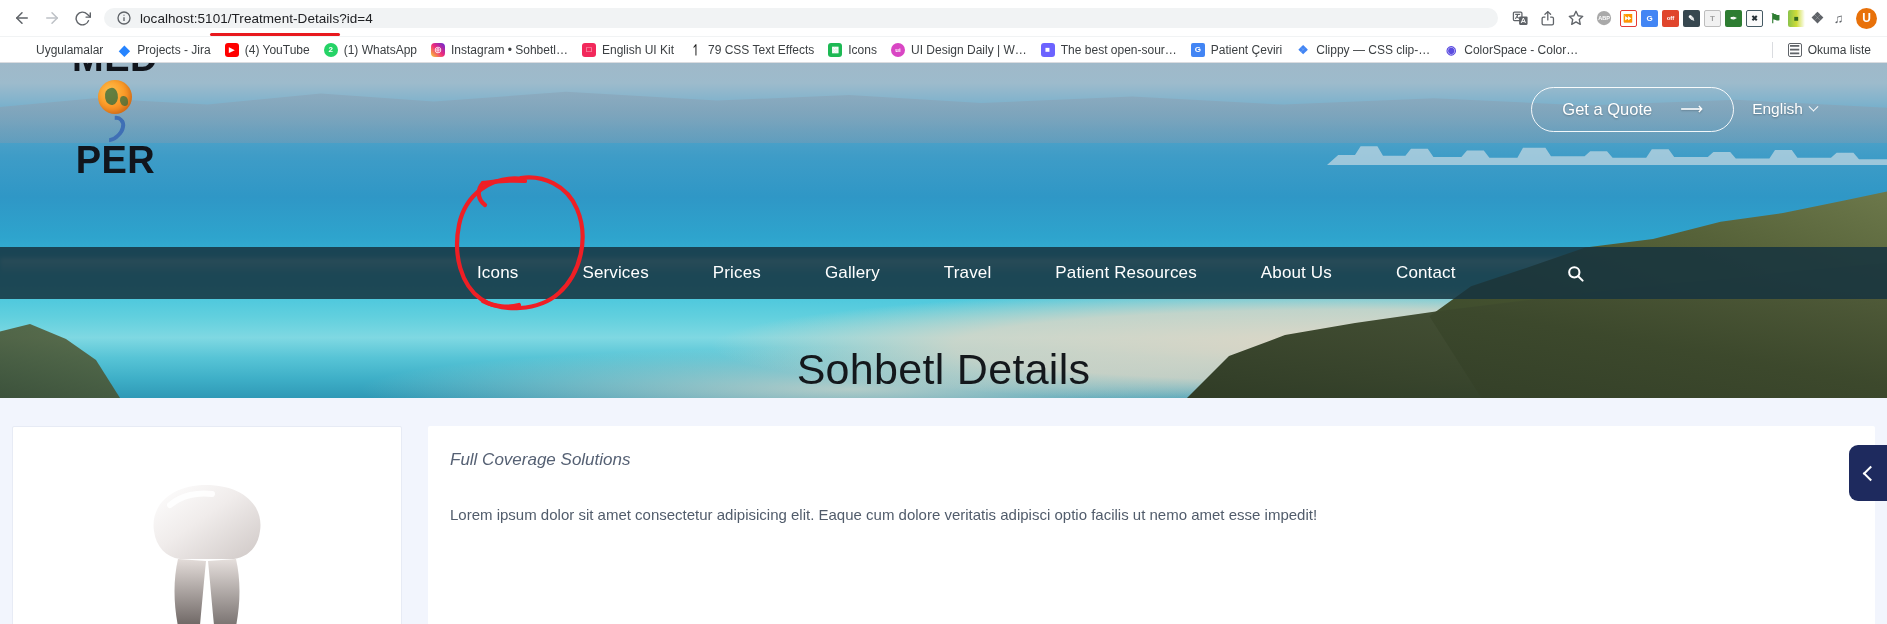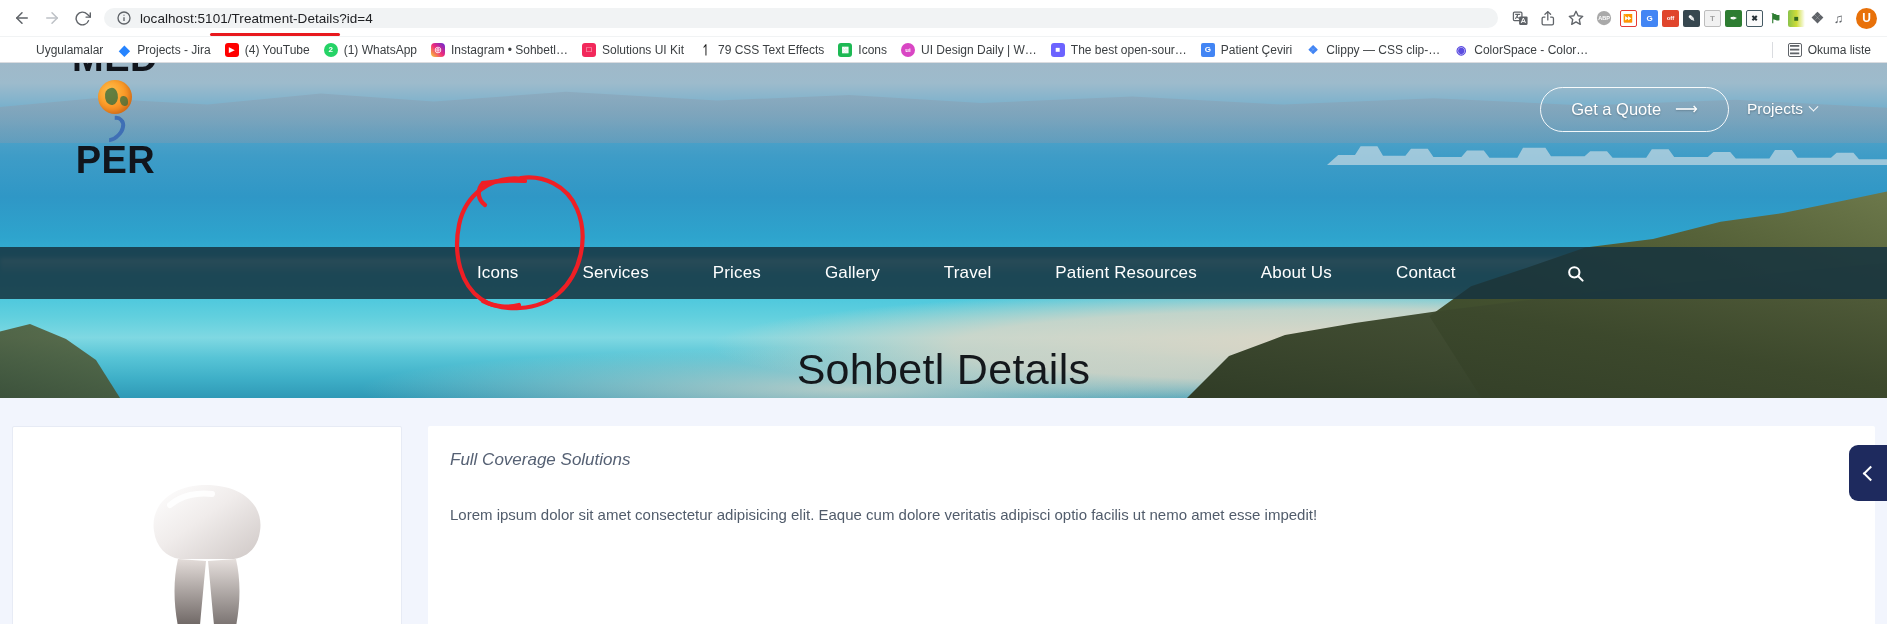--- a/index.html
+++ b/index.html
@@ -311,21 +311,21 @@
     gap: 18px;
   }
   .quote-btn {
     border: 1.5px solid rgba(255,255,255,0.92);
     border-radius: 26px;
     color: #ffffff;
     font-size: 16.5px;
     padding: 12px 30px;
     display: flex;
     align-items: center;
-    gap: 14px;
+    gap: 28px;
     white-space: nowrap;
     text-shadow: 0 1px 2px rgba(0,0,0,0.25);
   }
   .quote-btn .arr { font-size: 16px; line-height: 1; }
   .lang-sel {
     color: #ffffff;
     font-size: 15.5px;
     display: flex;
     align-items: center;
     gap: 7px;
@@ -584,21 +584,21 @@
       <span class="bm-label">(1) WhatsApp</span>
     </div>
 
     <div class="bm">
       <span class="bm-ico" style="background:linear-gradient(45deg,#f9ce34,#ee2a7b,#6228d7);border-radius:4px;">◎</span>
       <span class="bm-label">Instagram • Sohbetl…</span>
     </div>
 
     <div class="bm">
       <span class="bm-ico" style="background:#f2295b;border-radius:3px;">□</span>
-      <span class="bm-label">Solutions UI Kit</span>
+      <span class="bm-label">English UI Kit</span>
     </div>
 
     <div class="bm">
       <span class="bm-ico" style="background:#ffffff;color:#111;font-size:12px;">ᛐ</span>
       <span class="bm-label">79 CSS Text Effects</span>
     </div>
 
     <div class="bm">
       <span class="bm-ico" style="background:#1db954;border-radius:3px;">▩</span>
       <span class="bm-label">Icons</span>
@@ -658,21 +658,21 @@
       <span class="arc"></span>
       <span class="lg-b">PER</span>
     </div>
 
     <div class="top-right">
       <div class="quote-btn">
         <span>Get a Quote</span>
         <span class="arr">⟶</span>
       </div>
       <div class="lang-sel">
-        <span>Projects</span>
+        <span>English</span>
         <span class="chev"></span>
       </div>
     </div>
   </div>
 
   <div class="site-nav">
     <div class="nav-items">
       <a class="nav-link">Icons</a>
       <a class="nav-link">Services</a>
       <a class="nav-link">Prices</a>

